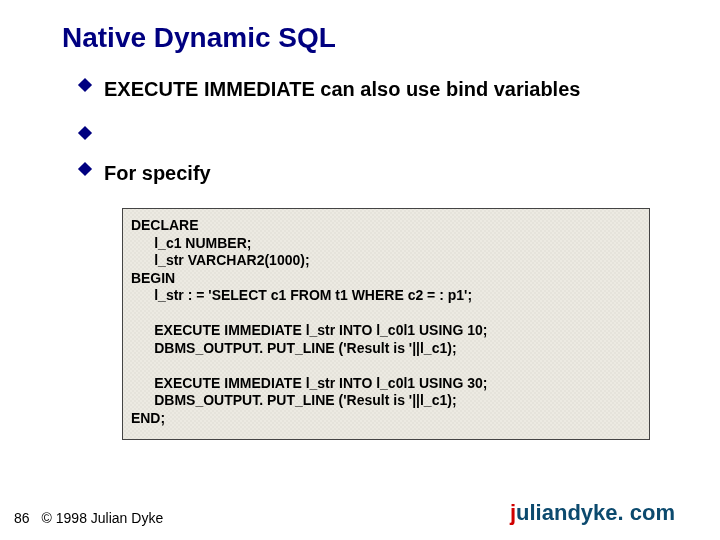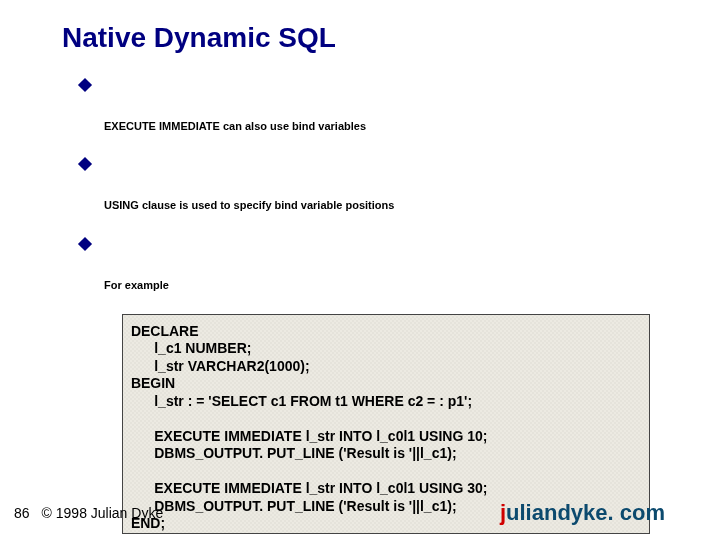--- a/index.html
+++ b/index.html
@@ -2,64 +2,63 @@
 <html><head>
 <meta charset="utf-8">
 <style>
   * { margin: 0; padding: 0; box-sizing: border-box; }
   html, body { width: 720px; height: 540px; background: #fff; font-family: Arial, Helvetica, sans-serif; color: #000; }
   .slide { width: 720px; height: 540px; position: relative; padding: 22px 40px 0 62px; }
   .title { font-size: 28px; font-weight: bold; color: #000080; margin-bottom: 22px; }
   .points { margin-left: 18px; }
   .point { display: flex; align-items: flex-start; margin-bottom: 22px; }
   .diamond { width: 10px; height: 10px; background: #000080; transform: rotate(45deg); margin-top: 4px; margin-right: 14px; flex-shrink: 0; }
-  .point-text { font-size: 11px; font-weight: bold; line-height: 1.3; margin-top: 43px; }
+  .point-text { font-size: 20px; font-weight: bold; line-height: 1.3; }
   .codebox {
     margin-left: 60px;
     margin-right: 30px;
     border: 1px solid #444;
     background-color: #eceae2;
     background-image:
       radial-gradient(rgba(0,0,0,0.03) 1px, transparent 1px),
       radial-gradient(rgba(0,0,0,0.03) 1px, transparent 1px);
     background-size: 4px 4px, 4px 4px;
     background-position: 0 0, 2px 2px;
-    padding: 8px 10px 0 4px;
+    padding: 8px 10px 12px 4px;
     font-size: 14px;
     font-weight: bold;
     line-height: 1.25;
     white-space: pre;
     font-family: Arial, Helvetica, sans-serif;
   }
-  .footer { position: absolute; left: 0; right: 15px; bottom: 14px; display: flex; justify-content: space-between; align-items: center; padding: 0 40px 0 14px; }
+  .footer { position: absolute; left: 0; right: 5px; bottom: 14px; display: flex; justify-content: space-between; align-items: flex-end; padding: 0 40px 0 14px; }
   .footer-left { display: flex; align-items: baseline; gap: 12px; }
   .page-num { font-size: 14px; }
   .copyright { font-size: 14px; }
   .domain { font-size: 22px; font-weight: bold; }
   .domain .j { color: #d00000; }
   .domain .rest { color: #0c4a6e; }
 </style>
 </head>
 <body>
 
 <div class="slide">
   <div class="title">Native Dynamic SQL</div>
 
   <div class="points">
     <div class="point">
       <div class="diamond"></div>
       <div class="point-text">EXECUTE IMMEDIATE can also use bind variables</div>
     </div>
     <div class="point">
       <div class="diamond"></div>
-      <div class="point-text">USING clause is used to specify bind variable positions</div>
     </div>
     <div class="point">
       <div class="diamond"></div>
-      <div class="point-text">For example</div>
+      <div class="point-text">For specify</div>
     </div>
   </div>
 
   <div class="codebox"> DECLARE
        l_c1 NUMBER;
        l_str VARCHAR2(1000);
  BEGIN
        l_str : = 'SELECT c1 FROM t1 WHERE c2 = : p1';
 
        EXECUTE IMMEDIATE l_str INTO l_c0l1 USING 10;

